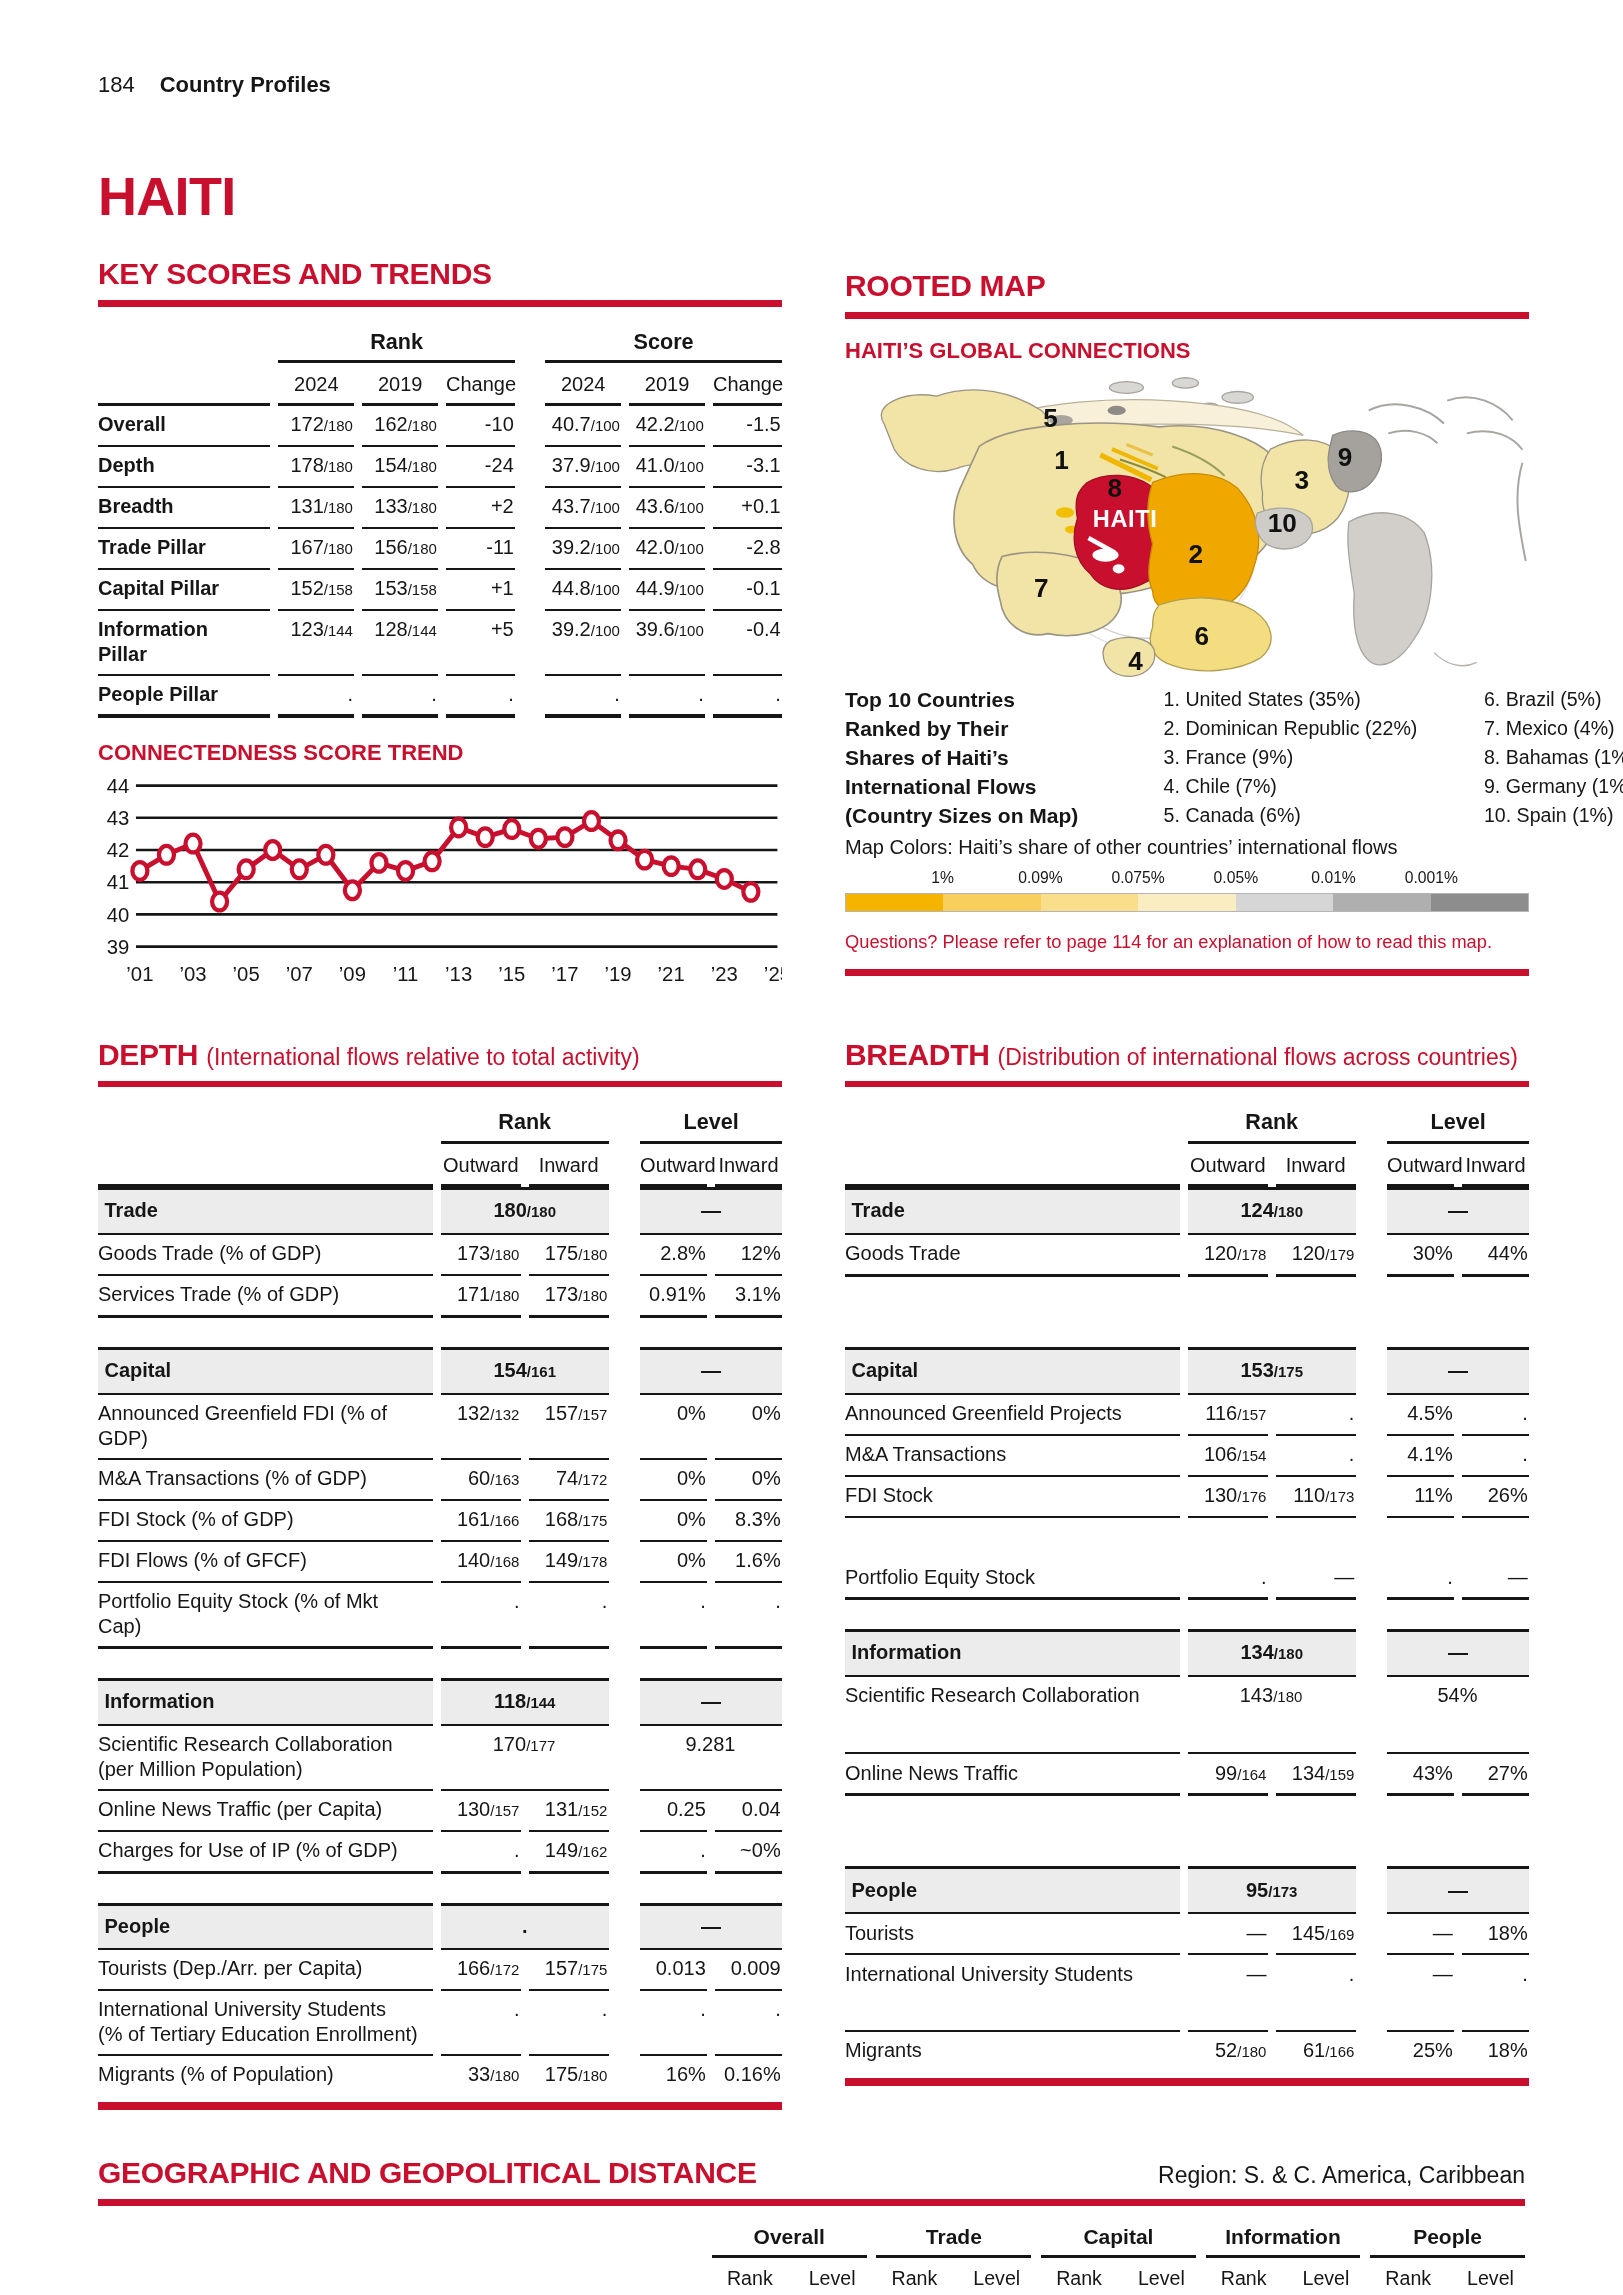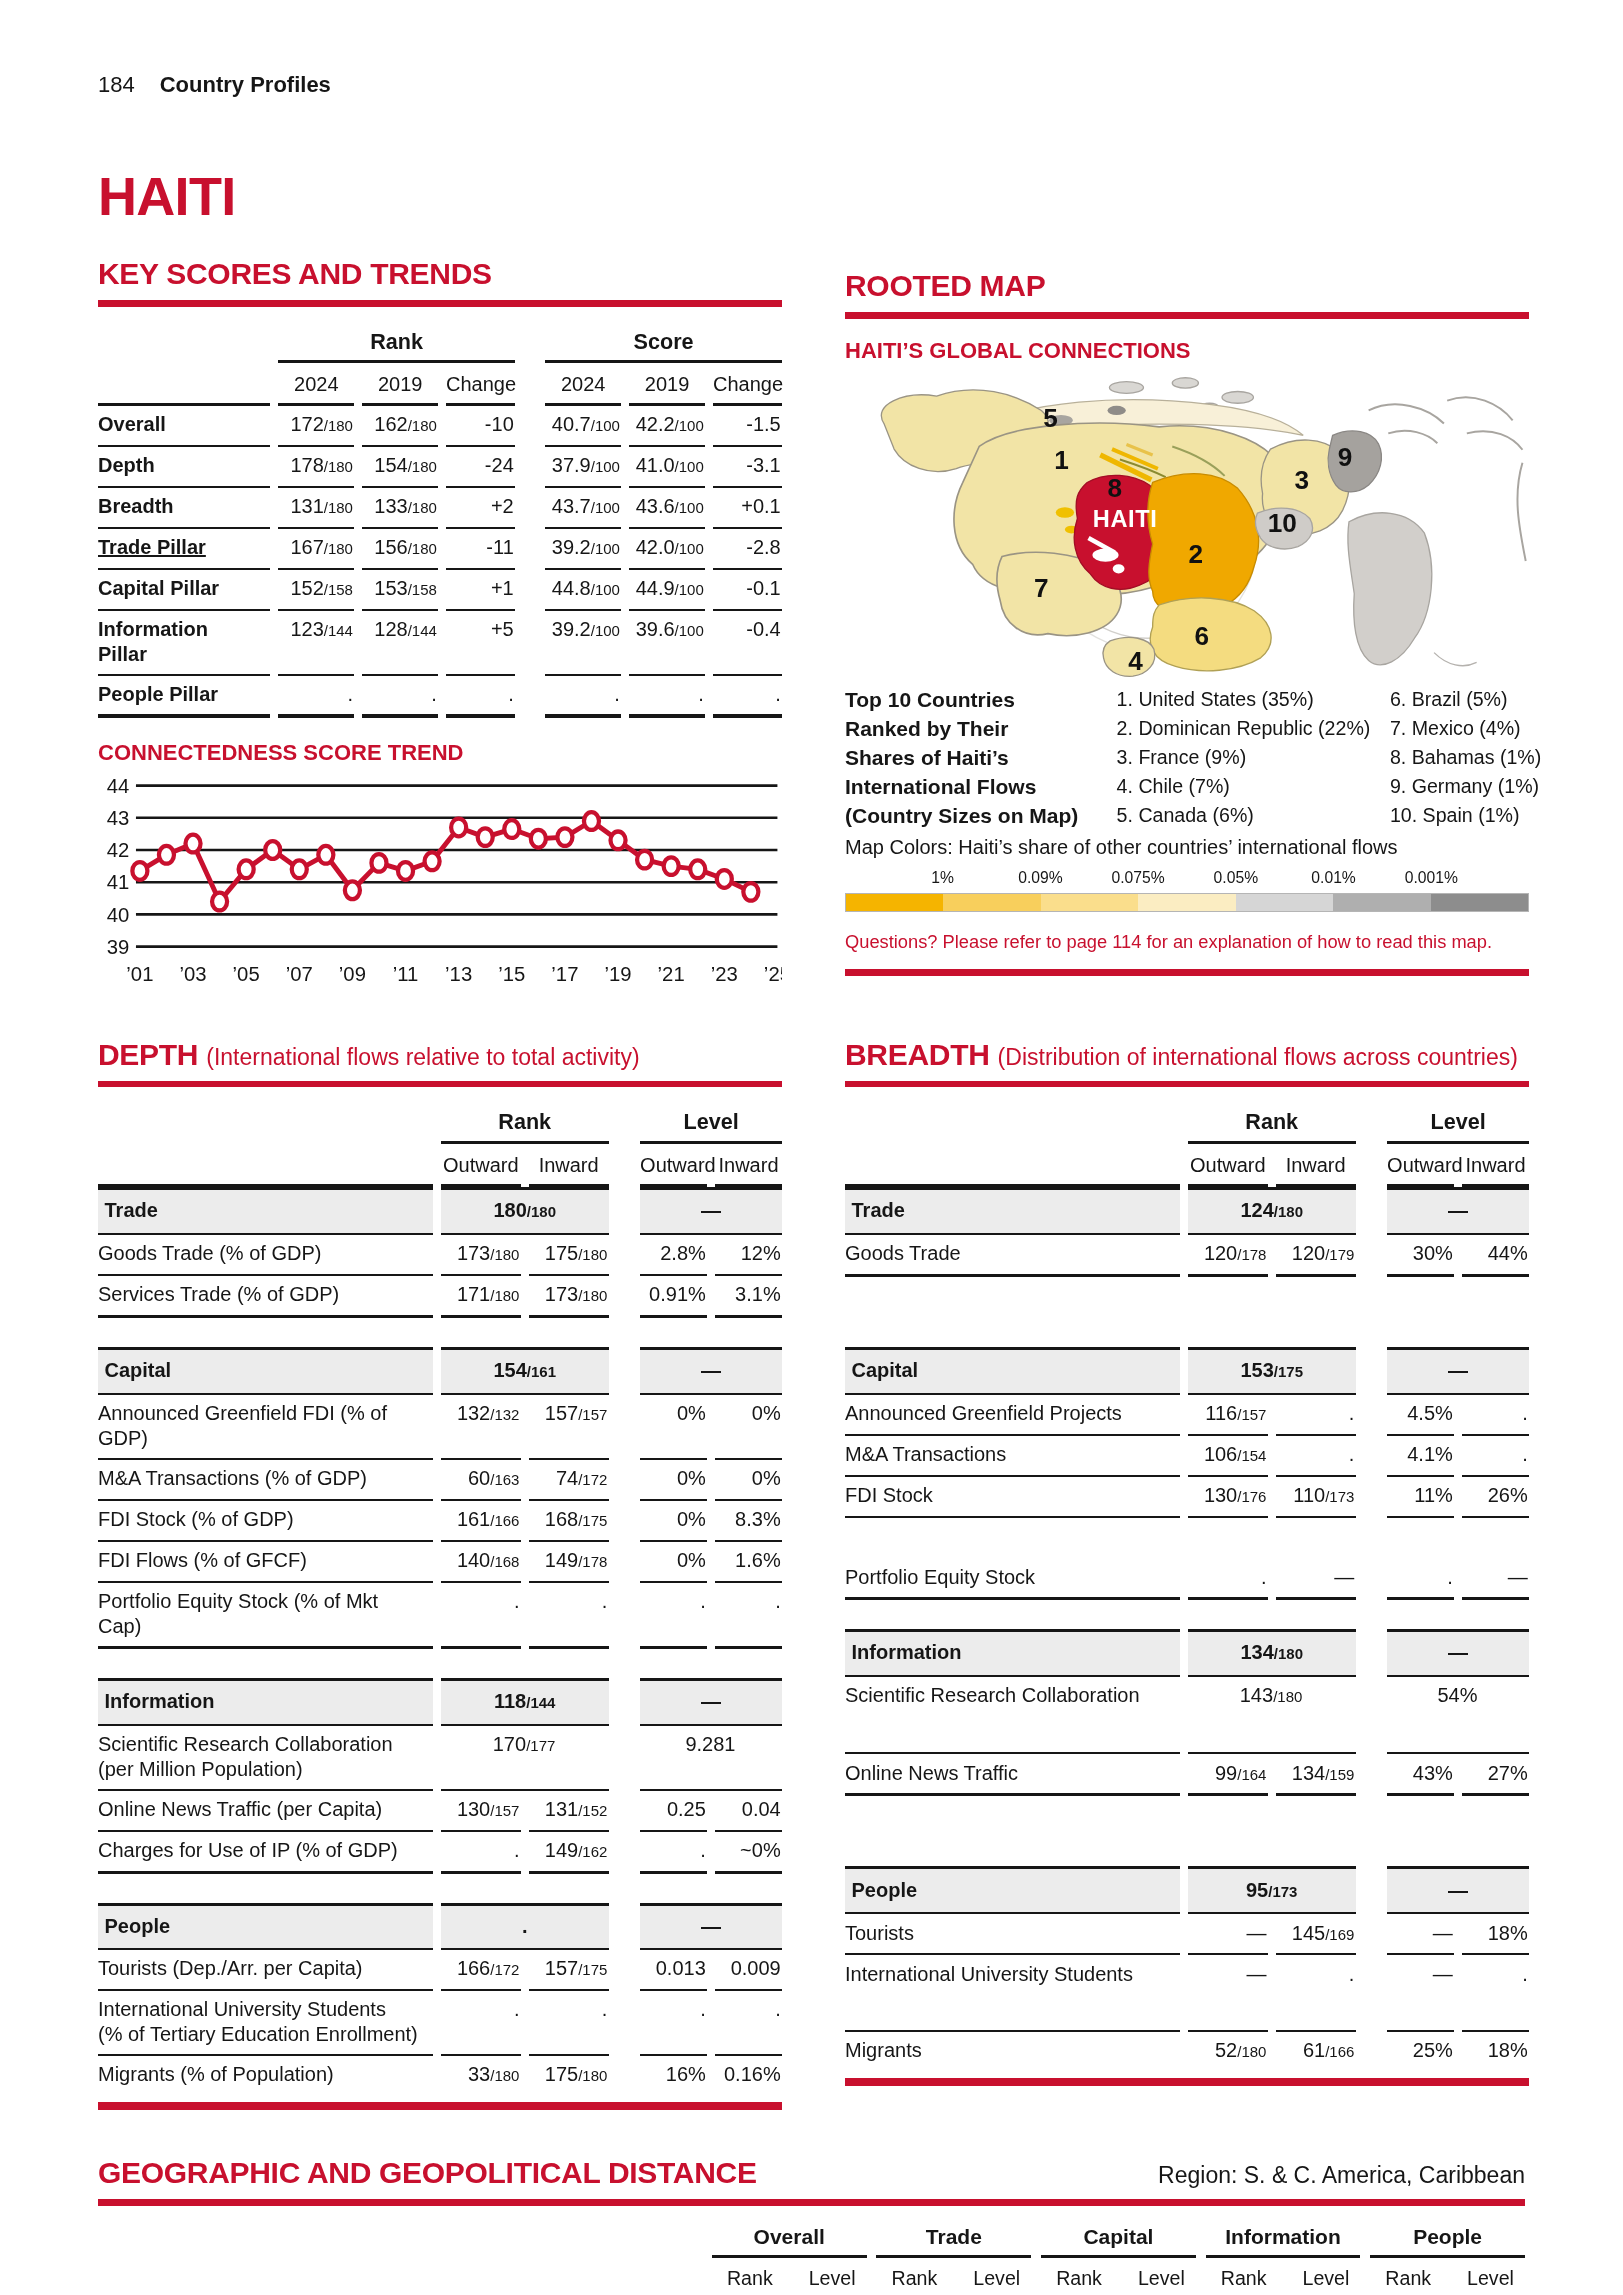--- a/index.html
+++ b/index.html
@@ -60,21 +60,21 @@
   .rowend-thick .c{border-bottom-width:3.3px;}
   .rowend-none .c{border-bottom:none;}
   .redbar{height:7.9px;background:var(--red);margin-top:7.9px;}
   .tbl{margin-top:22px;}
   
   .trend-title{margin:22px 0 9.2px 0;}
   
   .map-wrap{margin-top:6.5px;}
   .legend-row{display:flex;gap:19.6px;margin-top:3.9px;}
   .legend-head{width:252px;flex:none;font-size:21px;font-weight:700;line-height:29px;white-space:pre-line;}
-  .t10col{flex:1;font-size:19.6px;line-height:29px;}
+  .t10col{flex:1;font-size:19.6px;line-height:29px;margin-left:47px;}
   .t10col div{white-space:nowrap;}
   .map-colors{font-size:20px;margin-top:6px;}
   .scale-wrap{position:relative;margin-top:34px;}
   .scale-label{position:absolute;top:-23.6px;font-size:15.7px;transform:translateX(-50%);}
   .scale-bar{display:flex;height:17px;border:0.7px solid #b5b5b5;}
   .scale-bar .seg{flex:1;}
   .map-note{color:var(--red);font-size:18.3px;margin-top:19.6px;}
   .colR .rule-red.end{margin-top:15.7px;}
   
   .geo{margin-top:47px;}
@@ -151,21 +151,21 @@
             <div class="c "><span class="vm">131</span><span class="vs">/180</span></div>
             <div class="c "><span class="vm">133</span><span class="vs">/180</span></div>
             <div class="c "><span class="vm">+2</span></div>
             <div class="gap"></div>
             <div class="c "><span class="vm">43.7</span><span class="vs">/100</span></div>
             <div class="c "><span class="vm">43.6</span><span class="vs">/100</span></div>
             <div class="c "><span class="vm">+0.1</span></div>
           </div>
           <div class="ks-grid">
             <div class="c lab">
-              <span class="l1" style="font-weight: 700; text-decoration: underline;">Trade Pillar</span>
+              <span class="l1" style="font-weight: 700;">Trade Pillar</span>
             </div>
             <div class="c "><span class="vm">167</span><span class="vs">/180</span></div>
             <div class="c "><span class="vm">156</span><span class="vs">/180</span></div>
             <div class="c "><span class="vm">-11</span></div>
             <div class="gap"></div>
             <div class="c "><span class="vm">39.2</span><span class="vs">/100</span></div>
             <div class="c "><span class="vm">42.0</span><span class="vs">/100</span></div>
             <div class="c "><span class="vm">-2.8</span></div>
           </div>
           <div class="ks-grid">

